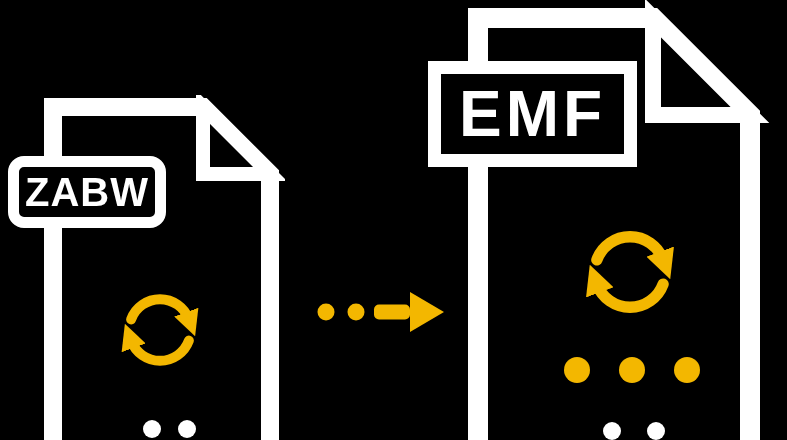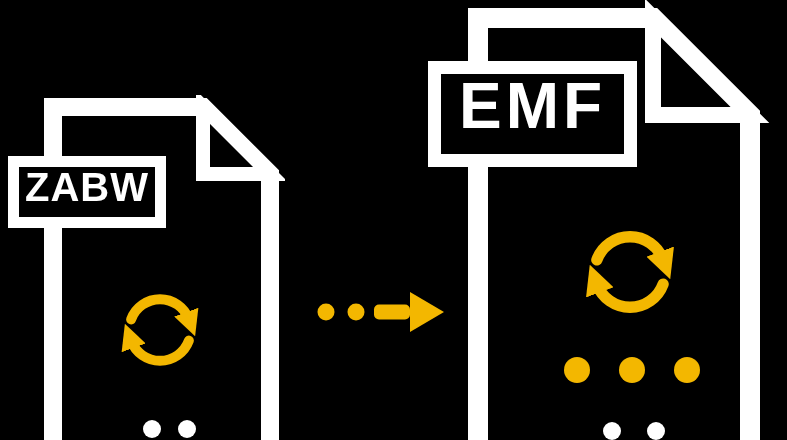--- a/index.html
+++ b/index.html
@@ -34,30 +34,32 @@
   }
 
   .accent-dot { fill: #F3B700; }
   .white-dot  { fill: #FFFFFF; }
 
   .file-label {
     position: absolute;
     background: #000;
     border: 11px solid #FFFFFF;
     display: flex;
+    align-items: center;
     justify-content: center;
     color: #FFFFFF;
     font-weight: bold;
     line-height: 1;
   }
   .label-source {
     left: 8px; top: 156px;
     width: 158px; height: 72px;
     font-size: 40px;
     letter-spacing: 1px;
+    border-radius: 16px;
   }
   .label-target {
     left: 428px; top: 61px;
     width: 209px; height: 106px;
     border-width: 13px;
     font-size: 64px;
     letter-spacing: 4px;
   }
 </style>
 </head>

